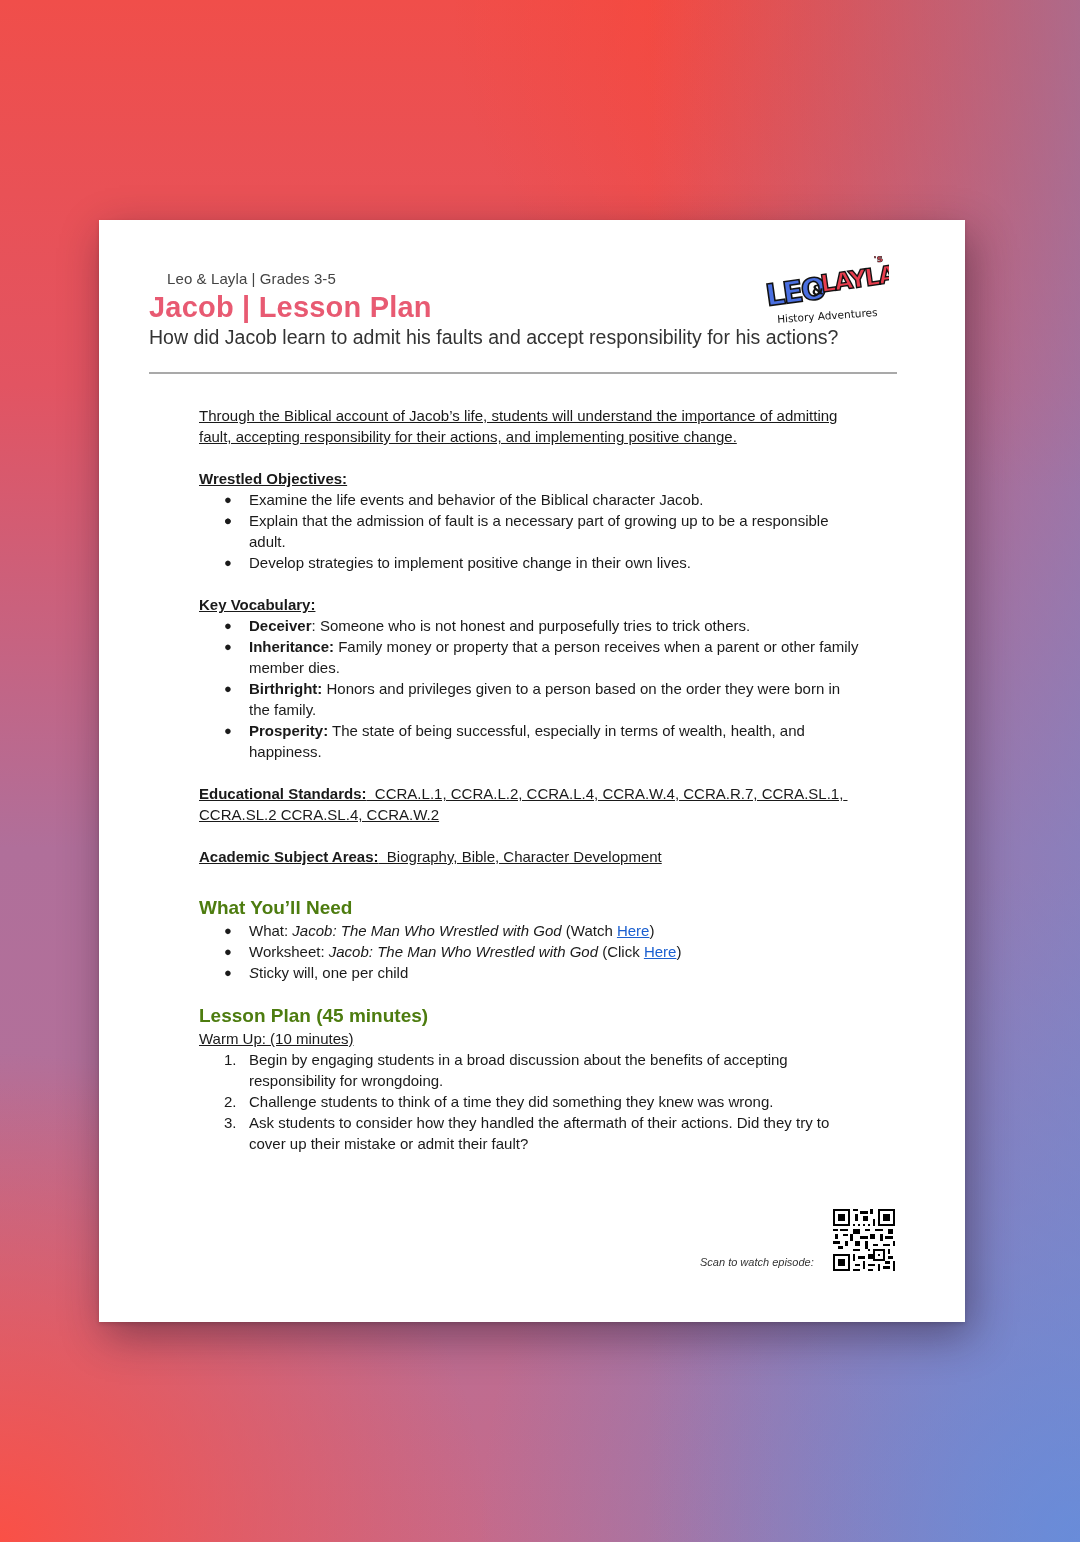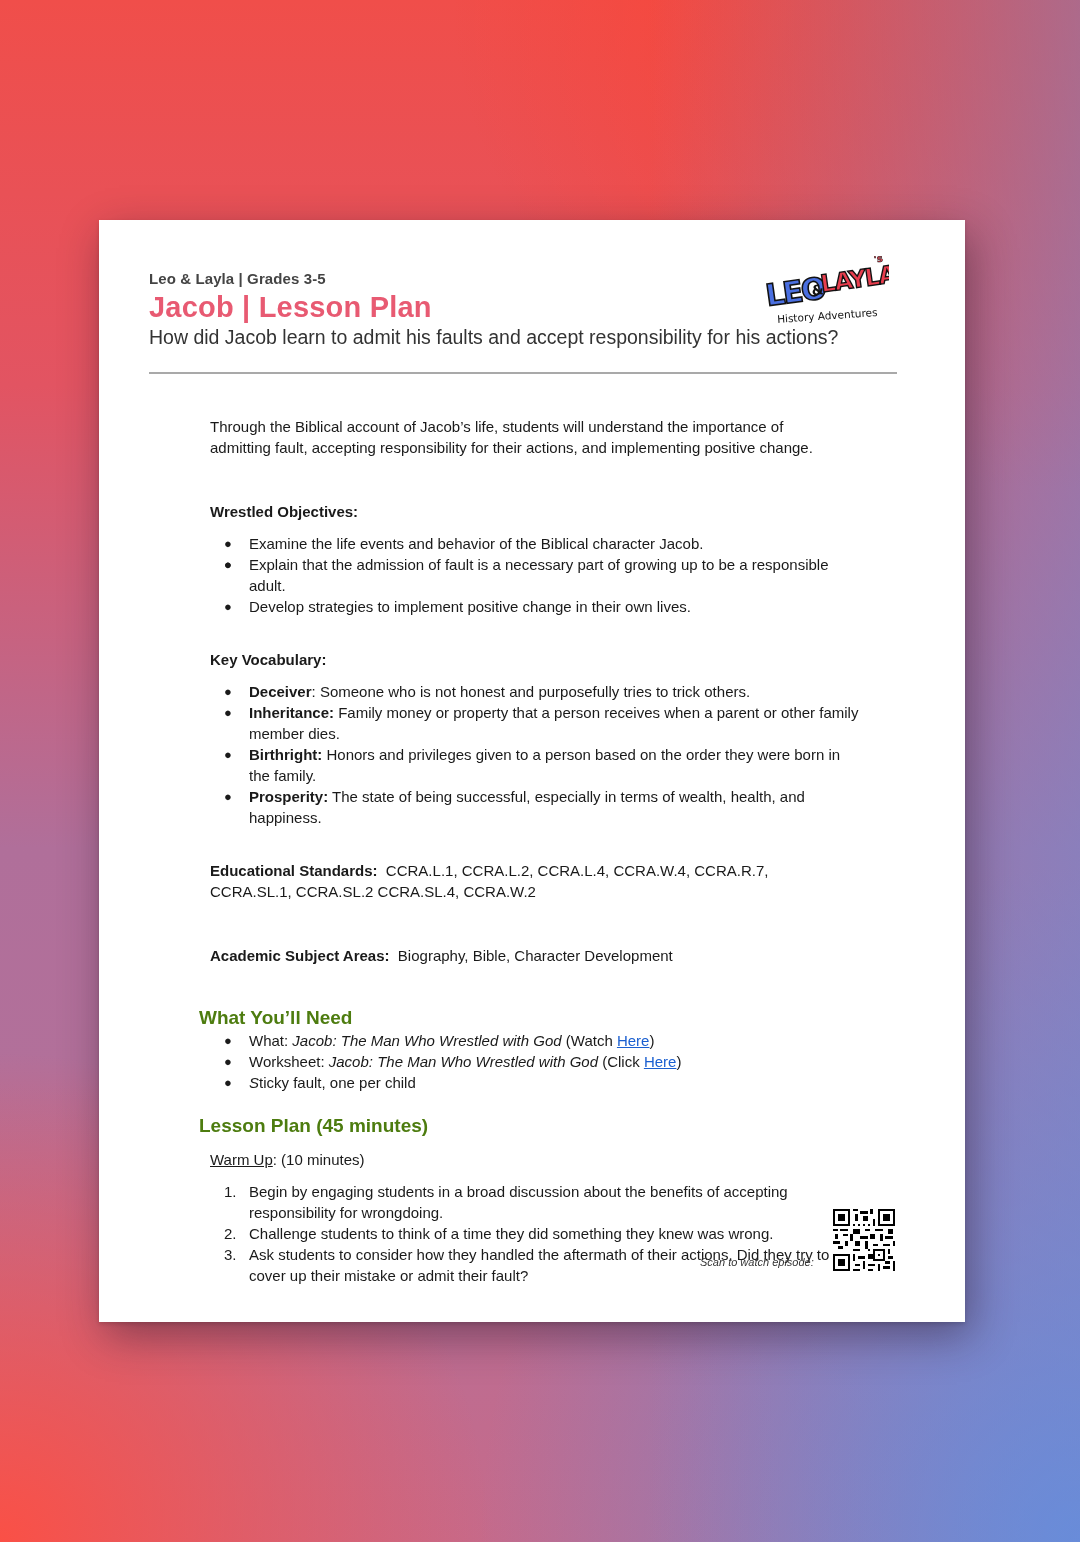--- a/index.html
+++ b/index.html
@@ -28,25 +28,25 @@
       position: absolute;
       left: 99px;
       top: 220px;
       width: 866px;
       height: 1102px;
       background: #ffffff;
       box-shadow: 6px 14px 40px rgba(40, 20, 40, 0.45), 0 2px 4px rgba(0,0,0,0.15);
     }
     .header-meta {
       position: absolute;
-      left: 50px;
+      left: 68px;
       top: 50px;
       font-size: 15px;
       color: #444;
-      font-weight: 700;
+      font-weight: 400;
       letter-spacing: 0.1px;
     }
     .doc-title {
       position: absolute;
       left: 50px;
       top: 71px;
       font-size: 29px;
       font-weight: bold;
       color: #e85a72;
       margin: 0;
@@ -80,21 +80,22 @@
     .content {
       position: absolute;
       left: 100px;
       top: 185px;
       width: 660px;
       font-size: 15px;
       line-height: 21px;
       color: #1a1a1a;
     }
     .content p {
-      margin: 11px;
+      margin: 0;
+      text-decoration: underline;
     }
     .gap { height: 21px; }
     .section-label {
       font-weight: bold;
     }
     ul.bullets, ol.steps {
       margin: 0;
       padding: 0;
       list-style: none;
     }
@@ -195,21 +196,21 @@
     <div class="gap"></div>
 
     <p><b>Academic Subject Areas:</b><span style="white-space:pre-wrap">  Biography, Bible, Character Development</span></p>
 
     <div style="height:29px"></div>
 
     <h3 class="pink-heading">What You’ll Need</h3>
     <ul class="bullets">
       <li><span class="bullet">●</span><span>What: </span><i>Jacob: The Man Who Wrestled with God</i><span> (Watch </span><span class="link">Here</span><span>)</span></li>
       <li><span class="bullet">●</span><span>Worksheet: </span><i>Jacob: The Man Who Wrestled with God</i><span> (Click </span><span class="link">Here</span><span>)</span></li>
-      <li><span class="bullet">●</span><i>S</i><span>ticky fault, one per child</span></li>
+      <li><span class="bullet">●</span><i>S</i><span>ticky will, one per child</span></li>
     </ul>
 
     <div style="height:21px"></div>
 
     <h3 class="pink-heading">Lesson Plan (45 minutes)</h3>
     <p><span class="underline">Warm Up</span><span>: (10 minutes)</span></p>
     <ol class="steps">
       <li><span class="num">1.</span><span>Begin by engaging students in a broad discussion about the benefits of accepting responsibility for wrongdoing.</span></li>
       <li><span class="num">2.</span><span>Challenge students to think of a time they did something they knew was wrong.</span></li>
       <li><span class="num">3.</span><span>Ask students to consider how they handled the aftermath of their actions. Did they try to cover up their mistake or admit their fault?</span></li>

